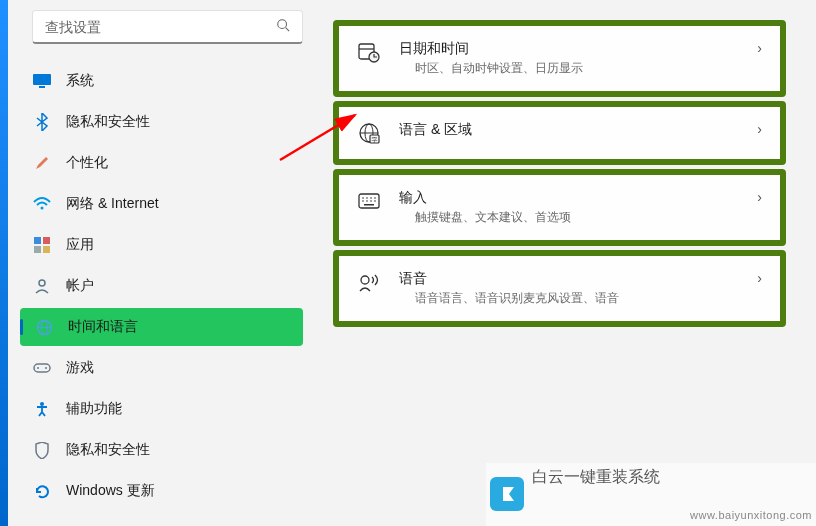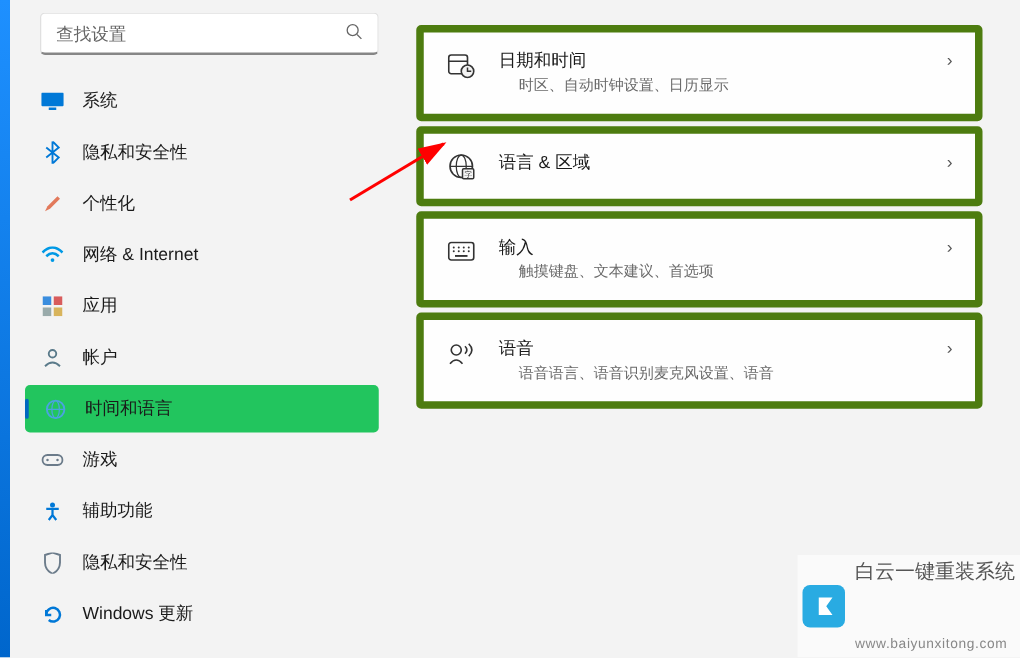--- a/index.html
+++ b/index.html
@@ -162,23 +162,24 @@
       height: 34px;
       background: #29abe2;
       border-radius: 6px;
       display: flex;
       align-items: center;
       justify-content: center;
       margin-right: 8px;
     }
     .watermark-text {
       display: flex;
-      flex-direction: column;
+      flex-direction: row;
       color: #555;
       line-height: 1.2;
+      gap: 30px;
     }
     .watermark-main {
       font-size: 16px;
       color: #555;
     }
     .watermark-sub {
       font-size: 11px;
       color: #888;
       letter-spacing: 0.5px;
       margin-top: 42px;

